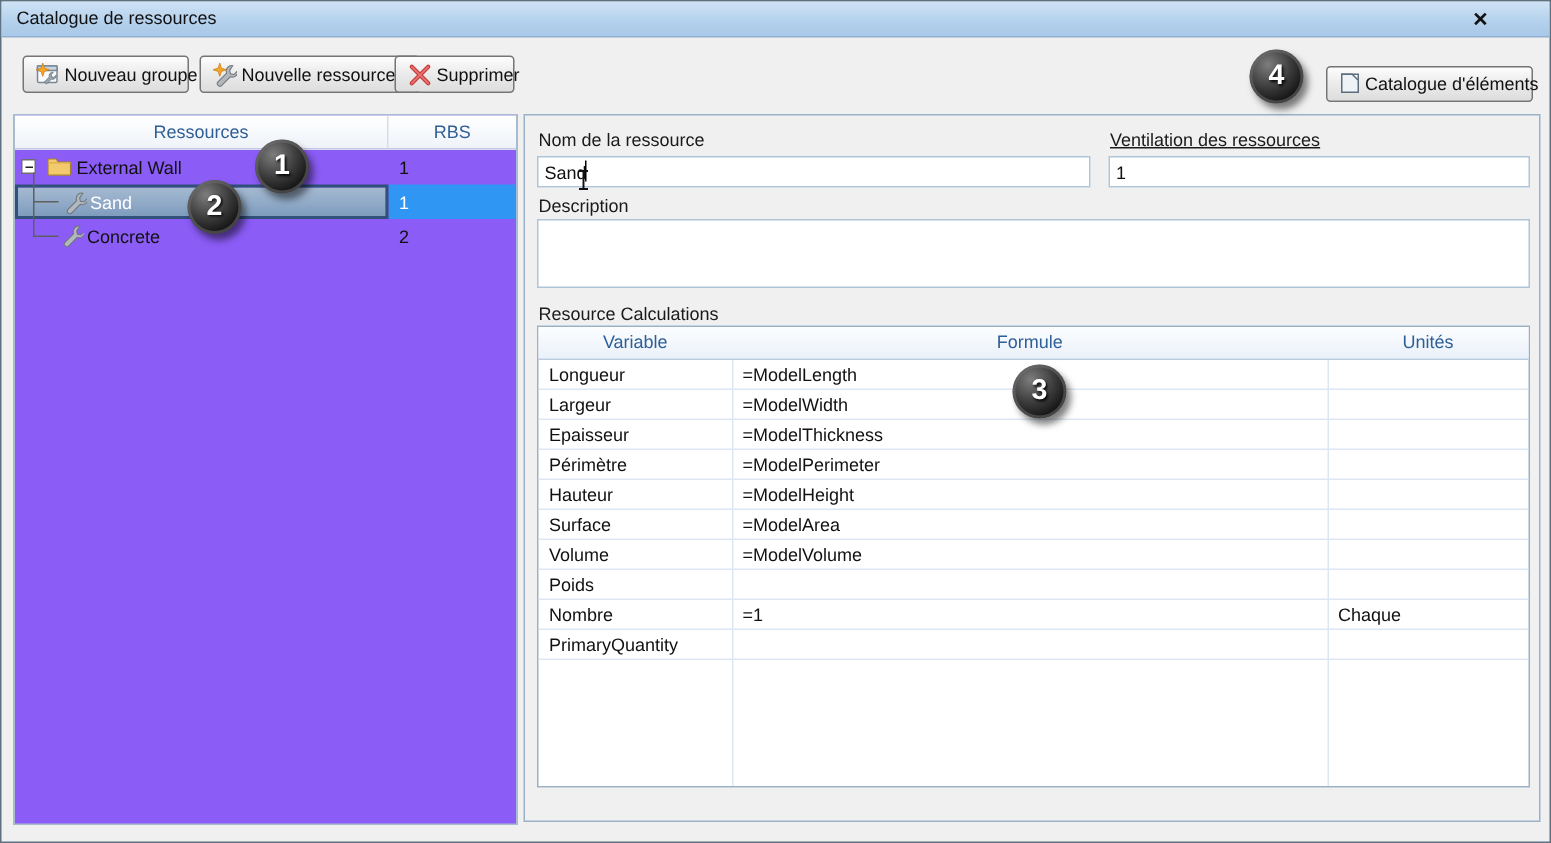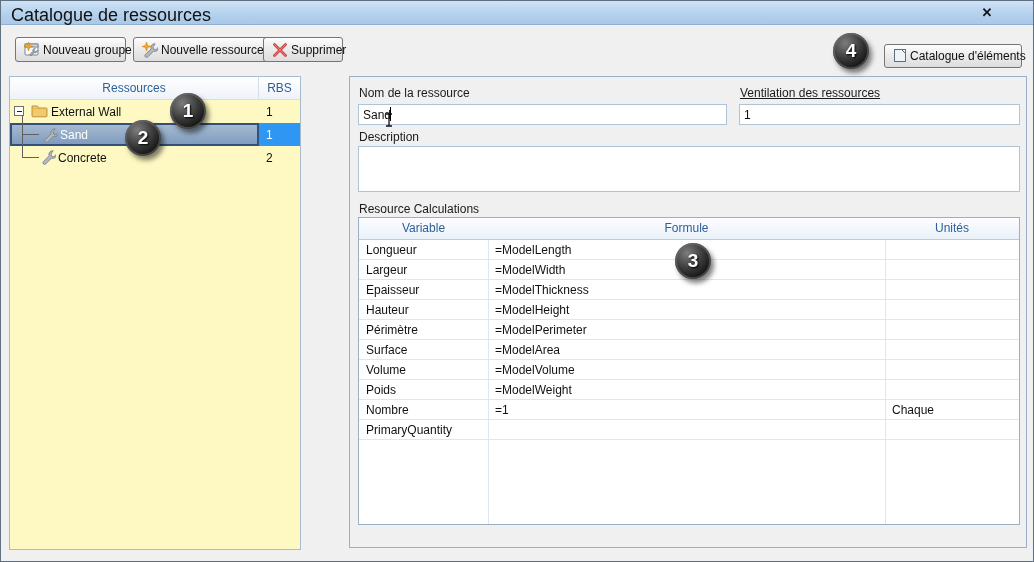--- a/index.html
+++ b/index.html
@@ -10,21 +10,21 @@
     position:relative; width:1034px; height:562px;
     background:#f0f0f0; border:1px solid #5f7080; overflow:hidden;
   }
 
   
   .titlebar {
     position:absolute; left:0; top:0; width:100%; height:24px;
     background:linear-gradient(#cfe3f6,#b3d0ec 60%,#a9c9e8);
     border-bottom:1px solid #8fb0d2;
   }
-  .titlebar .title { position:absolute; left:10px; top:4px; font-size:18px; color:#111; }
+  .titlebar .title { position:absolute; left:10px; top:4px; font-size:12px; color:#111; }
   .close-btn {
     position:absolute; left:976px; top:2px; width:20px; height:20px;
     font-size:13px; font-weight:bold; color:#111; text-align:center; line-height:20px;
     cursor:default;
   }
 
   
   .tbtn {
     position:absolute; height:25px;
     display:flex; align-items:center; gap:3px; padding:0 8px;
@@ -35,22 +35,22 @@
   .tbtn .ic { position:relative; width:16px; height:16px; flex:0 0 16px; }
   .ic svg { position:absolute; left:0; top:0; }
   .star { position:absolute; left:-2px; bottom:-2px; }
   #btn-group   { left:14px;  top:36px; width:111px; }
   #btn-res     { left:132px; top:36px; width:147px; }
   #btn-del     { left:262px; top:36px; width:80px;  }
   #btn-cat     { left:883px; top:43px; width:138px; height:24px;align-items:center; }
 
   
   .tree-panel {
-    position:absolute; left:8px; top:75px; width:292px; height:474px;
-    background:#fef9c3; border:1px solid #a8bccd;
+    position:absolute; left:8px; top:75px; width:336px; height:474px;
+    background:#8b5cf6; border:1px solid #a8bccd;
   }
   .tree-header { display:flex; height:23px;
     background:linear-gradient(#ffffff,#eef3f9);
     border-bottom:1px solid #d5dde5; }
   .th-cell { font-size:12px; color:#2e5f96; text-align:center; line-height:22px; }
   .th-res { flex:0 0 249px; border-right:1px solid #d5dde5; }
   .th-rbs { flex:1; }
 
   .tree-row { display:flex; height:23px; position:relative; font-size:12px; color:#111;text-align:center; }
   .res-cell { flex:0 0 249px; position:relative; display:flex; align-items:center; }
@@ -274,42 +274,41 @@
         <div class="ct-c v">Largeur</div>
         <div class="ct-c f">=ModelWidth</div>
         <div class="ct-c u"></div>
       </div>
       <div class="ct-row">
         <div class="ct-c v">Epaisseur</div>
         <div class="ct-c f">=ModelThickness</div>
         <div class="ct-c u"></div>
       </div>
       <div class="ct-row">
+        <div class="ct-c v">Périmètre</div>
+        <div class="ct-c f">=ModelPerimeter</div>
+        <div class="ct-c u"></div>
+      </div>
+      <div class="ct-row">
         <div class="ct-c v">Hauteur</div>
         <div class="ct-c f">=ModelHeight</div>
         <div class="ct-c u"></div>
       </div>
       <div class="ct-row">
-        <div class="ct-c v">Périmètre</div>
-        <div class="ct-c f">=ModelPerimeter</div>
-        <div class="ct-c u"></div>
-      </div>
-      <div class="ct-row">
         <div class="ct-c v">Surface</div>
         <div class="ct-c f">=ModelArea</div>
         <div class="ct-c u"></div>
       </div>
       <div class="ct-row">
         <div class="ct-c v">Volume</div>
         <div class="ct-c f">=ModelVolume</div>
         <div class="ct-c u"></div>
       </div>
       <div class="ct-row">
         <div class="ct-c v">Poids</div>
-        <div class="ct-c f">=ModelWeight</div>
         <div class="ct-c u"></div>
       </div>
       <div class="ct-row">
         <div class="ct-c v">Nombre</div>
         <div class="ct-c f">=1</div>
         <div class="ct-c u">Chaque</div>
       </div>
       <div class="ct-row">
         <div class="ct-c v">PrimaryQuantity</div>
         <div class="ct-c f"></div>

